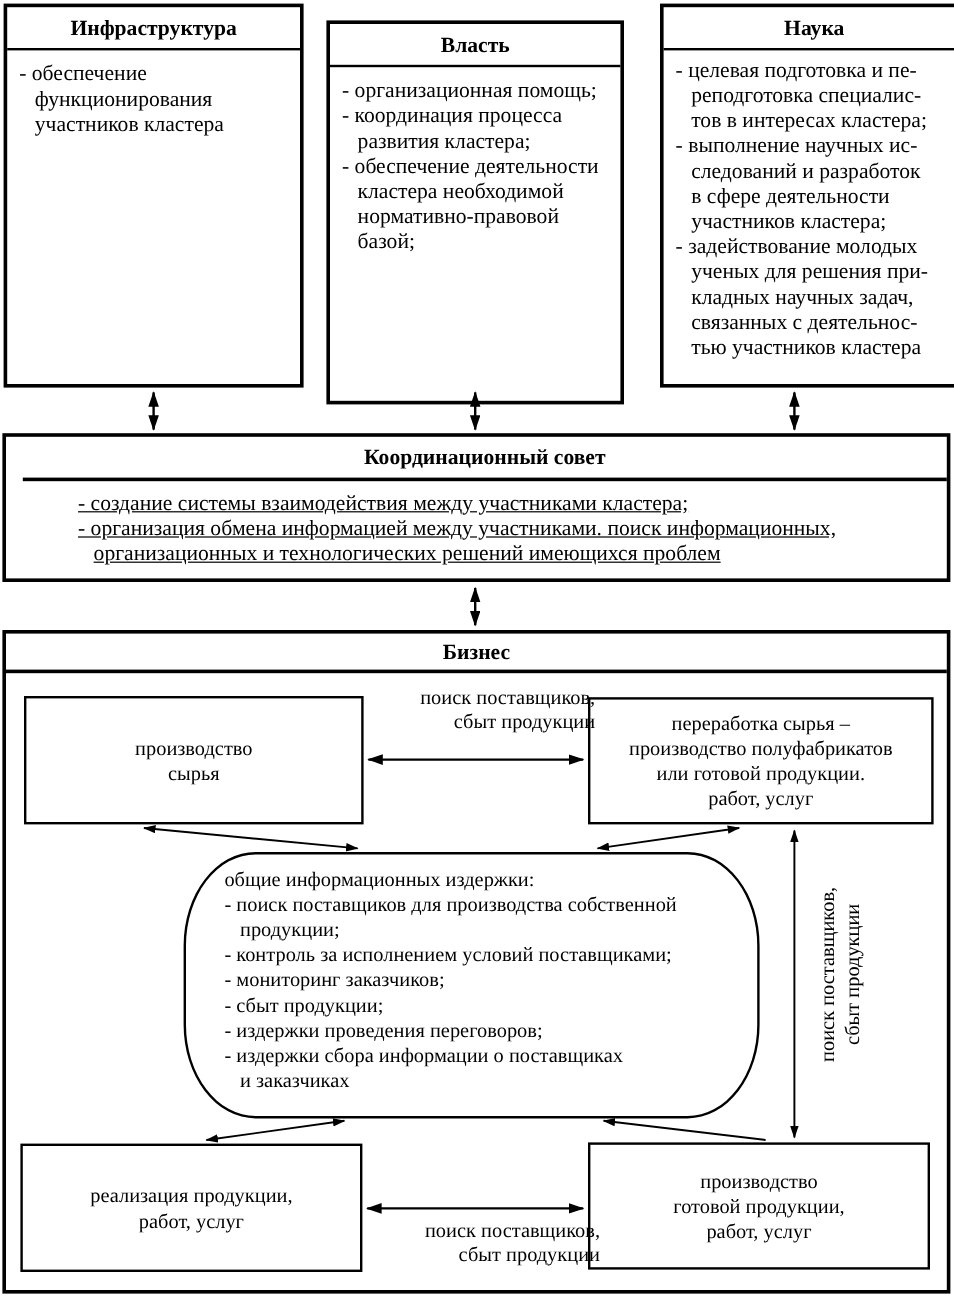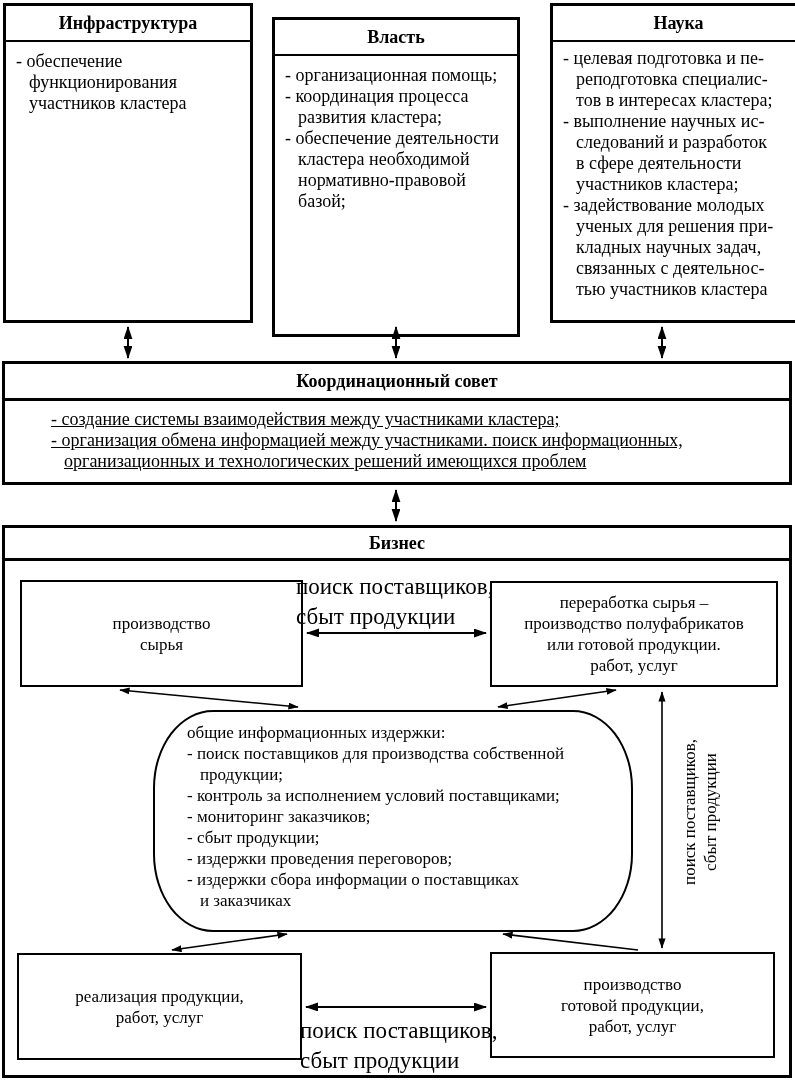--- a/index.html
+++ b/index.html
@@ -49,22 +49,22 @@
     border:2px solid #000;
     background:#fff;
     box-sizing:border-box;
     border-radius:60px / 78px;
     font-size:17px;line-height:21px;
     padding:10px 14px 8px 32px;
   }
   .roundbox .title{white-space:pre-line;}
   .flabel{
     position:absolute;
-    font-size:23px;line-height:30px;
-    text-align:left;
+    font-size:17px;line-height:20px;
+    text-align:right;
     white-space:pre-line;
   }
   .vlabel{
     position:absolute;
     font-size:17px;line-height:21px;
     text-align:center;
     white-space:pre-line;
     transform:rotate(-90deg);
     transform-origin:50% 50%;
   }
@@ -111,21 +111,21 @@
 в сфере деятельности
 участников кластера;</div>
       <div class="bullet">- задействование молодых
 ученых для решения при-
 кладных научных задач,
 связанных с деятельнос-
 тью участников кластера</div>
     </div>
   </div>
 
-  <div class="box" style="left:2px;top:361px;width:790px;height:124px;">
+  <div class="box" style="left:2px;top:361px;width:790px;height:124px;padding-left:14px;">
     <div class="hdr thick">Координационный совет</div>
     <div class="bodytext" style="padding-left:46px;padding-top:8px;text-decoration:underline;">
       <div class="bullet">- создание системы взаимодействия между участниками кластера;</div>
       <div class="bullet">- организация обмена информацией между участниками. поиск информационных,
 организационных и технологических решений имеющихся проблем</div>
     </div>
   </div>
 
   <div class="box" style="left:2px;top:525px;width:790px;height:553px;">
     <div class="hdr thick" style="padding-top:5px;padding-bottom:4px;">Бизнес</div>

